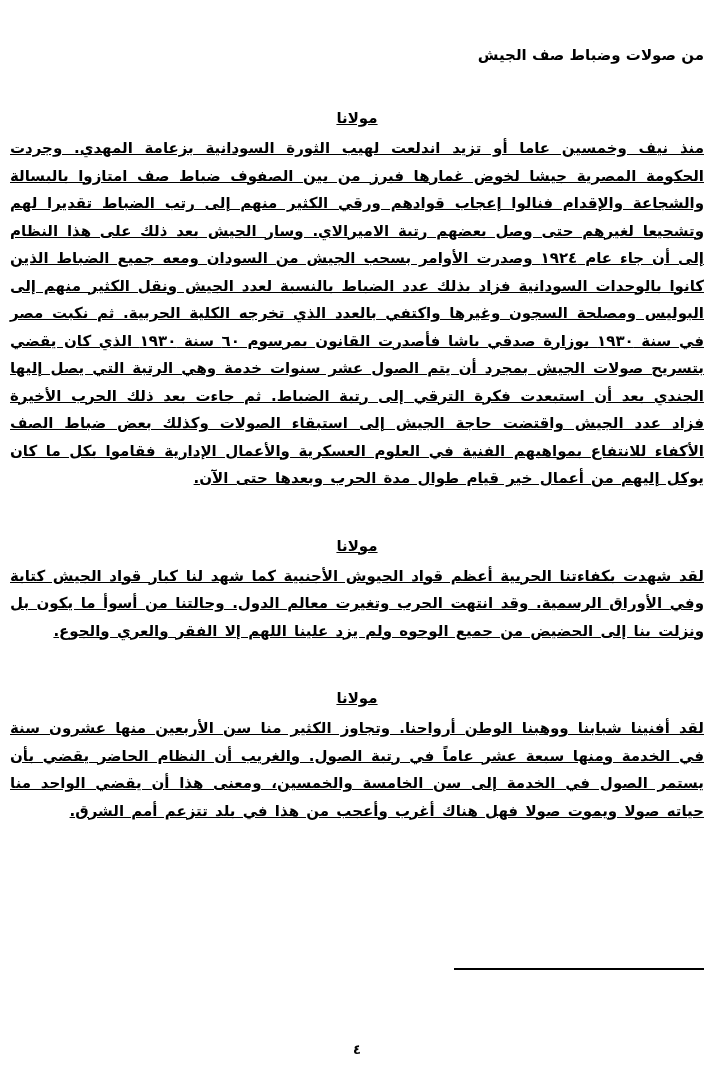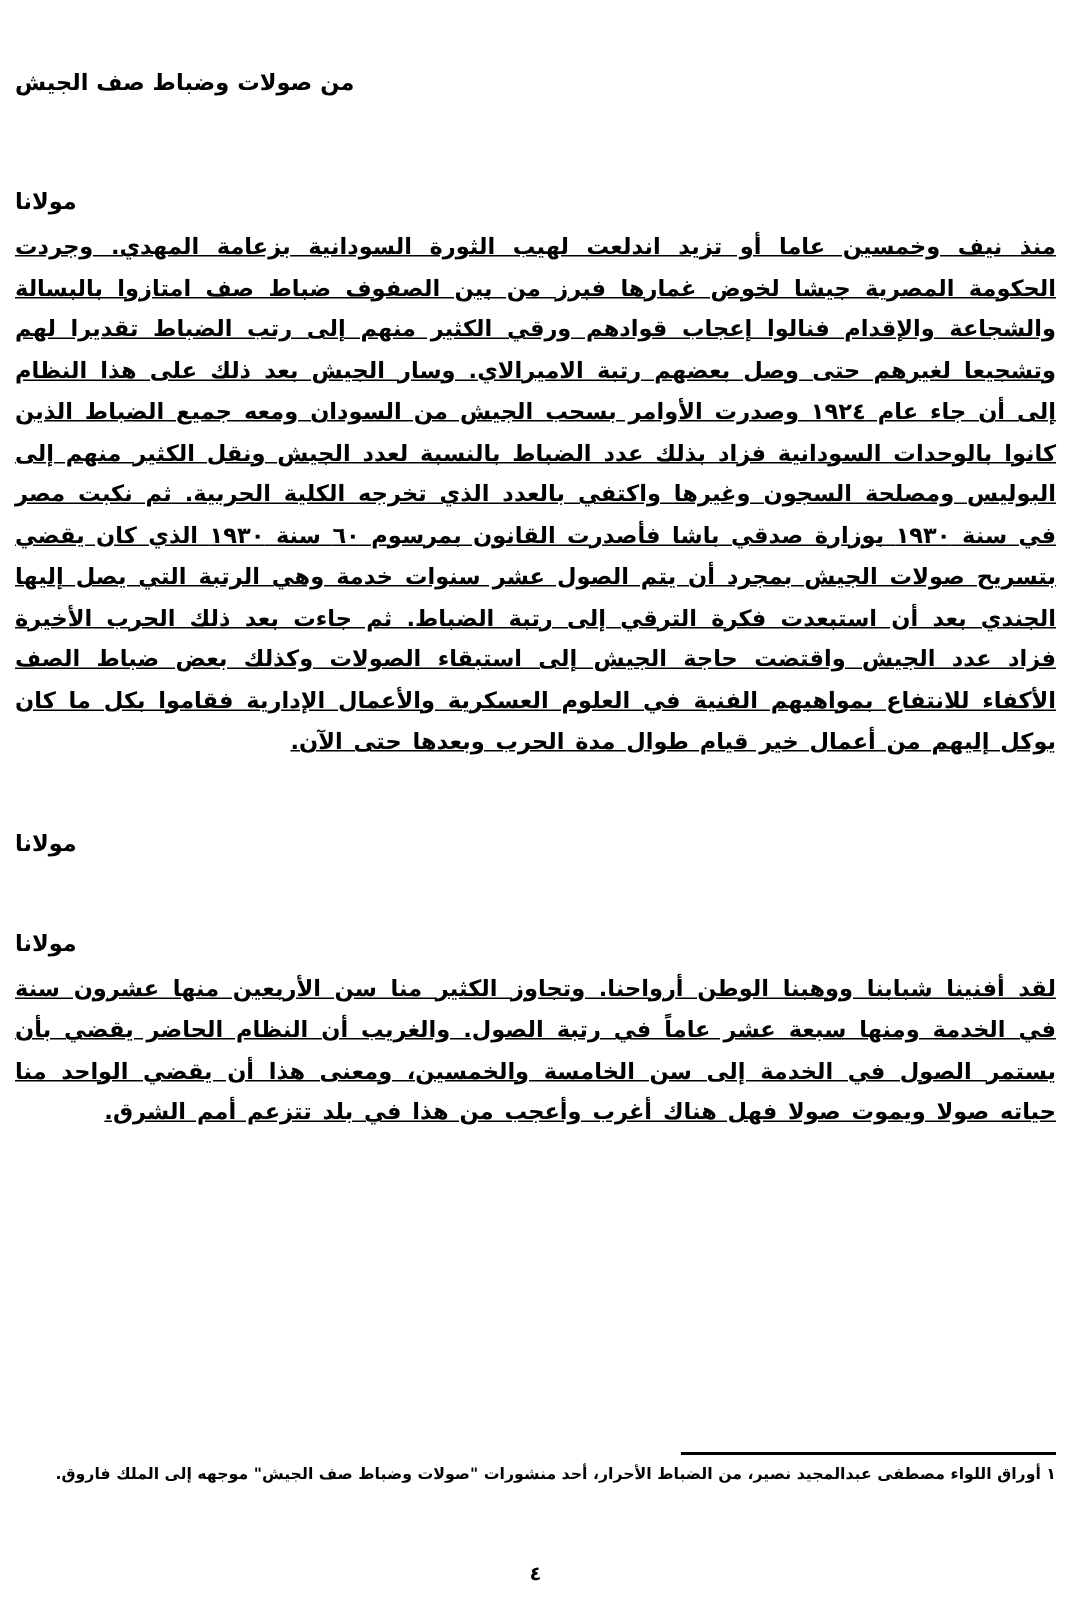--- a/index.html
+++ b/index.html
@@ -17,35 +17,36 @@
     .page {
       position: relative;
       direction: rtl;
       box-sizing: border-box;
       width: 714px;
       height: 1081px;
       padding: 42px 10px 0 10px;
       background: #ffffff;
     }
     .title-block {
-      text-align: left;
+      text-align: right;
       font-weight: bold;
       font-size: 15px;
       line-height: 27px;
-      margin-bottom: 52px;
+      margin-bottom: 36px;
     }
     .section {
       margin-bottom: 40px;
     }
     .salutation {
       font-weight: bold;
       font-size: 15px;
       line-height: 27px;
-      text-align: left;
+      text-align: center;
       margin: 0;
+      text-decoration: underline;
     }
     p.body-par {
       font-weight: bold;
       font-size: 15px;
       line-height: 27.5px;
       text-align: justify;
       text-justify: inter-word;
       margin: 3px 0 0 0;
       word-spacing: 2px;
       text-decoration: underline;
@@ -88,27 +89,27 @@
     <div>من صولات وضباط صف الجيش</div>
   </header>
 
   <section class="section">
     <div class="salutation">مولانا</div>
     <p class="body-par">منذ نيف وخمسين عاما أو تزيد اندلعت لهيب الثورة السودانية بزعامة المهدي. وجردت الحكومة المصرية جيشا لخوض غمارها فبرز من بين الصفوف ضباط صف امتازوا بالبسالة والشجاعة والإقدام فنالوا إعجاب قوادهم ورقي الكثير منهم إلى رتب الضباط تقديرا لهم وتشجيعا لغيرهم حتى وصل بعضهم رتبة الاميرالاي. وسار الجيش بعد ذلك على هذا النظام إلى أن جاء عام ١٩٢٤ وصدرت الأوامر بسحب الجيش من السودان ومعه جميع الضباط الذين كانوا بالوحدات السودانية فزاد بذلك عدد الضباط بالنسبة لعدد الجيش ونقل الكثير منهم إلى البوليس ومصلحة السجون وغيرها واكتفي بالعدد الذي تخرجه الكلية الحربية. ثم نكبت مصر في سنة ١٩٣٠ بوزارة صدقي باشا فأصدرت القانون بمرسوم ٦٠ سنة ١٩٣٠ الذي كان يقضي بتسريح صولات الجيش بمجرد أن يتم الصول عشر سنوات خدمة وهي الرتبة التي يصل إليها الجندي بعد أن استبعدت فكرة الترقي إلى رتبة الضباط. ثم جاءت بعد ذلك الحرب الأخيرة فزاد عدد الجيش واقتضت حاجة الجيش إلى استبقاء الصولات وكذلك بعض ضباط الصف الأكفاء للانتفاع بمواهبهم الفنية في العلوم العسكرية والأعمال الإدارية فقاموا بكل ما كان يوكل إليهم من أعمال خير قيام طوال مدة الحرب وبعدها حتى الآن.</p>
   </section>
 
   <section class="section">
     <div class="salutation">مولانا</div>
+    <p class="body-par">لقد شهدت بكفاءتنا الحربية أعظم قواد الجيوش الأجنبية كما شهد لنا كبار قواد الجيش كتابة وفي الأوراق الرسمية. وقد انتهت الحرب وتغيرت معالم الدول. وحالتنا من أسوأ ما يكون بل ونزلت بنا إلى الحضيض من جميع الوجوه ولم يزد علينا اللهم إلا الفقر والعري والجوع.</p>
   </section>
 
   <section class="section">
     <div class="salutation">مولانا</div>
     <p class="body-par">لقد أفنينا شبابنا ووهبنا الوطن أرواحنا. وتجاوز الكثير منا سن الأربعين منها عشرون سنة في الخدمة ومنها سبعة عشر عاماً في رتبة الصول. والغريب أن النظام الحاضر يقضي بأن يستمر الصول في الخدمة إلى سن الخامسة والخمسين، ومعنى هذا أن يقضي الواحد منا حياته صولا ويموت صولا فهل هناك أغرب وأعجب من هذا في بلد تتزعم أمم الشرق.</p>
   </section>
 
   <footer class="footnote-block">
     <div class="footnote-rule"></div>
-    <div class="footnote-text">١ أوراق اللواء مصطفى عبدالمجيد نصير، من الضباط الأحرار، أحد منشورات "صولات وضباط صف الجيش" موجهه إلى الملك فاروق.</div>
   </footer>
 
   <div class="page-number">٤</div>
 
 </div>
 
 </body></html>

